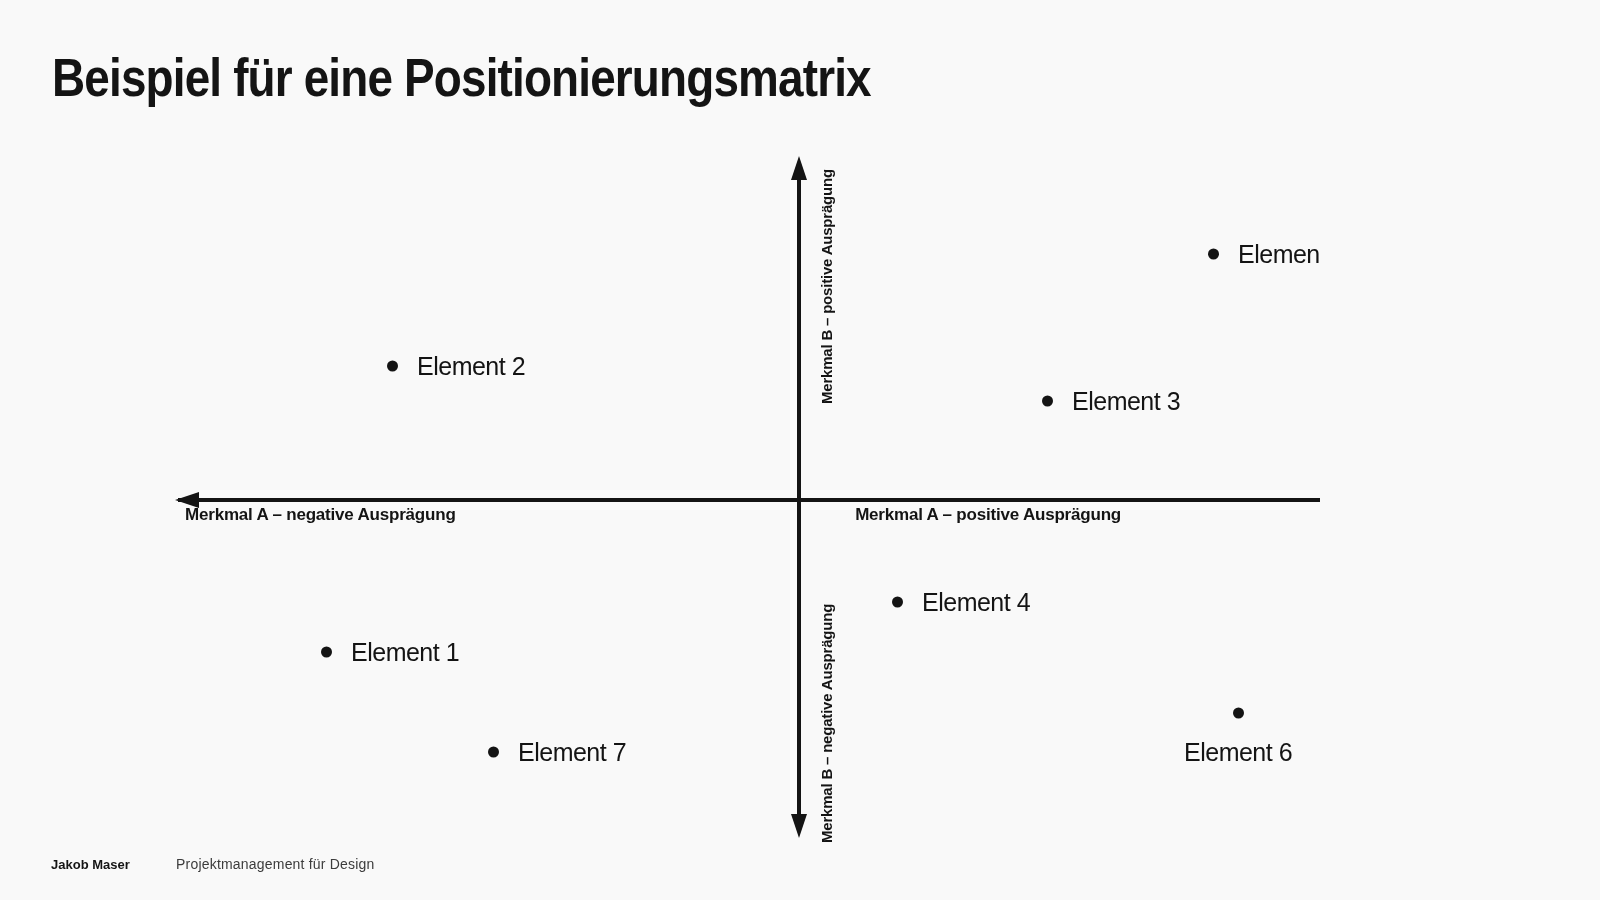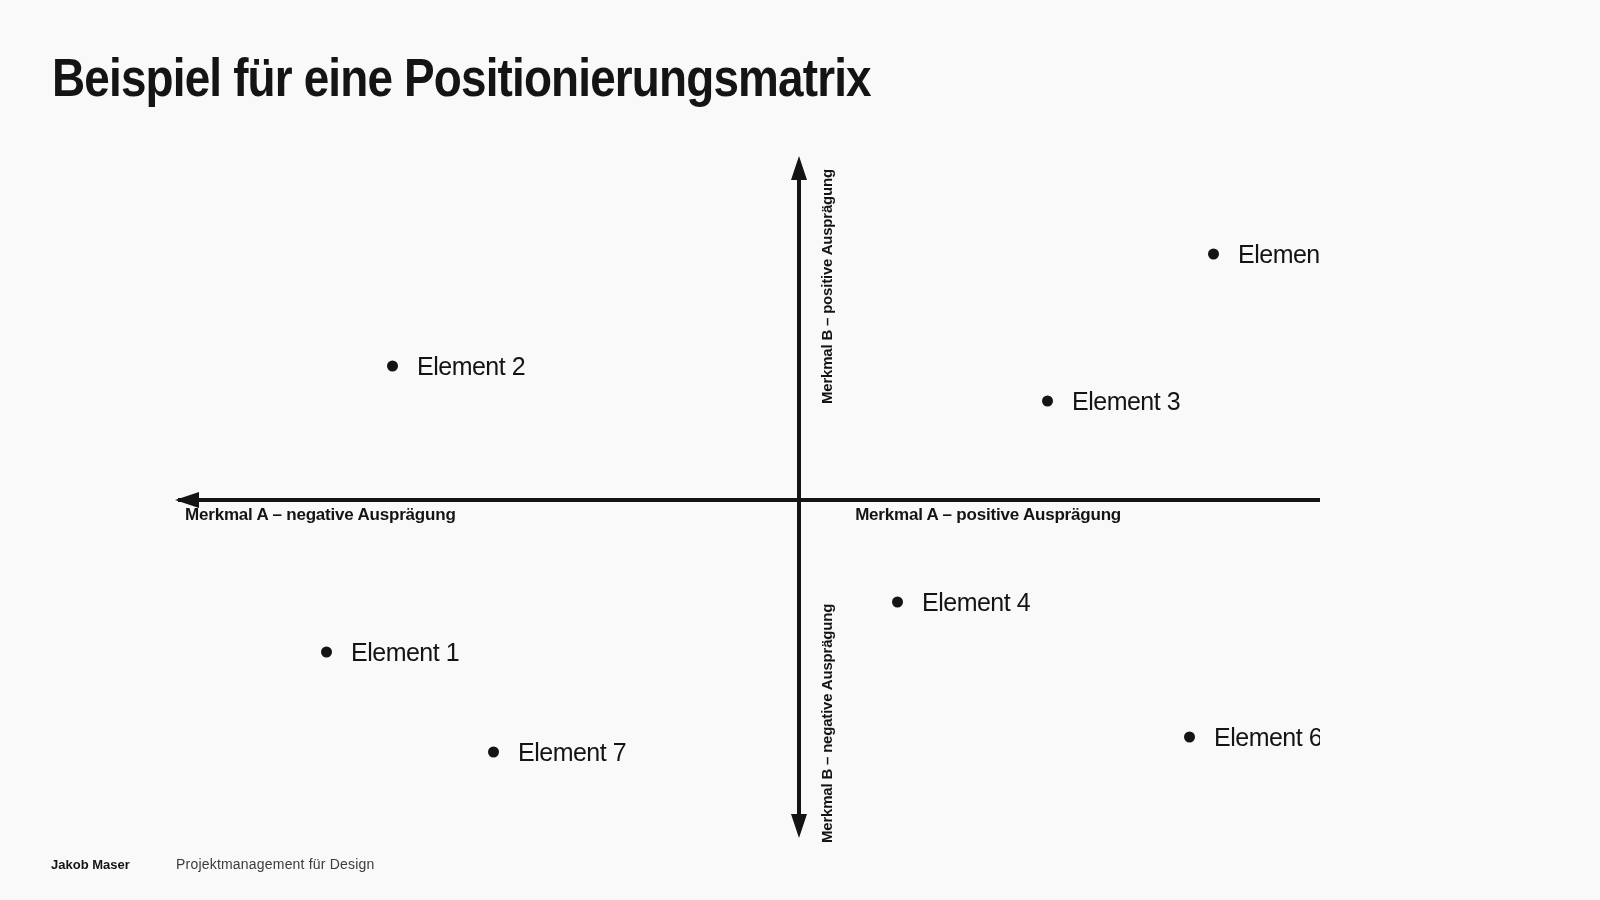--- a/index.html
+++ b/index.html
@@ -129,21 +129,21 @@
     <span class="element-label">Element 3</span>
   </div>
         <div class="element" style="left: 892px; top: 602px;">
     <span class="dot"></span>
     <span class="element-label">Element 4</span>
   </div>
         <div class="element" style="left: 321px; top: 652px;">
     <span class="dot"></span>
     <span class="element-label">Element 1</span>
   </div>
-        <div class="element" style="left: 1184px; top: 737px;">
+        <div class="element" style="left: 1184px; top: 737px; flex-direction: column;">
     <span class="dot"></span>
     <span class="element-label">Element 6</span>
   </div>
         <div class="element" style="left: 488px; top: 752px;">
     <span class="dot"></span>
     <span class="element-label">Element 7</span>
   </div>
       </div>
   </div>
 

